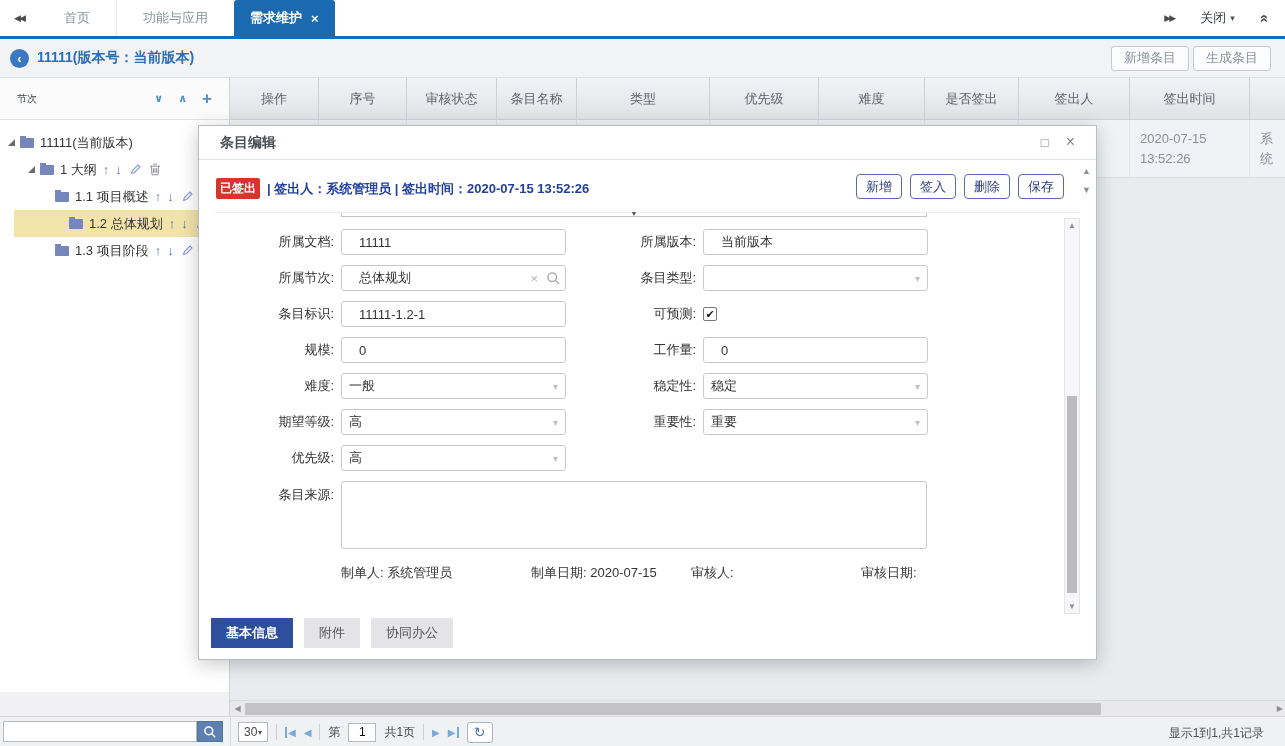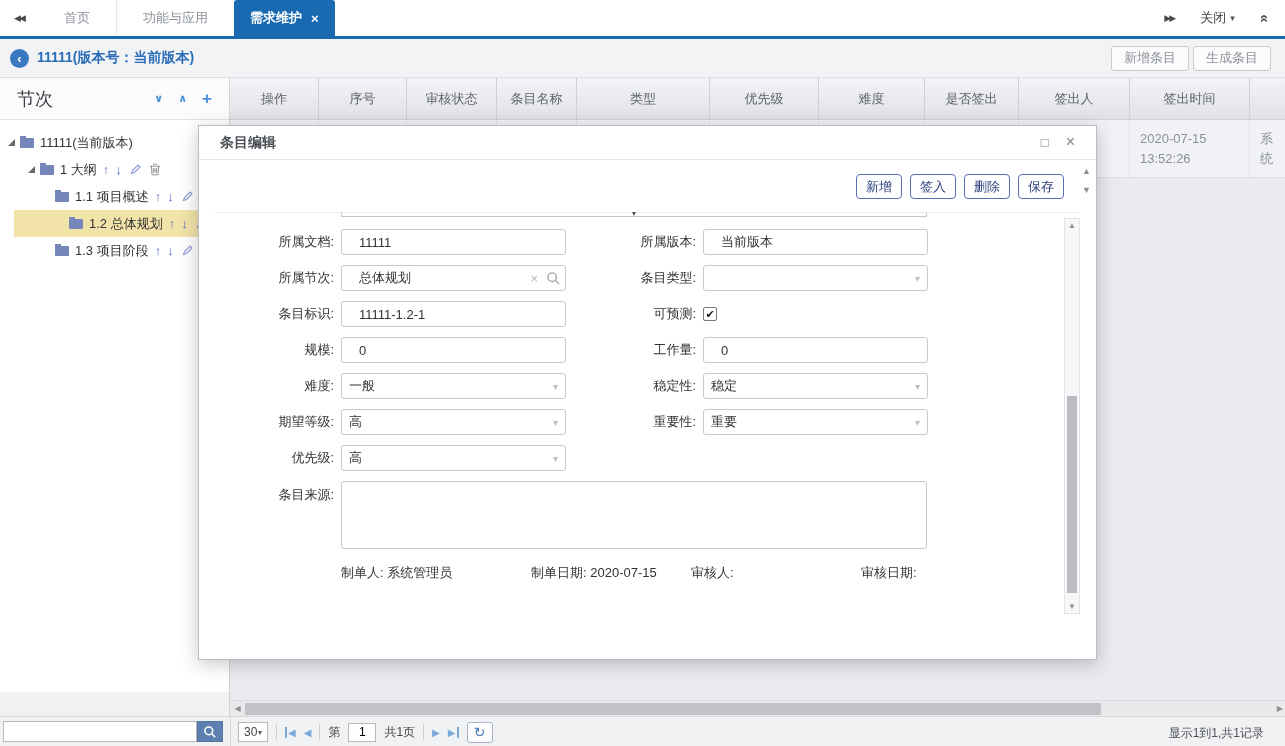--- a/index.html
+++ b/index.html
@@ -22,21 +22,21 @@
   
   .toolbar{position:absolute;top:39px;left:0;right:0;height:39px;background:#f2f3f5;border-bottom:1px solid #dfe0e3;display:flex;align-items:center;padding:0 10px;}
   .back-circle{width:19px;height:19px;border-radius:50%;background:#3b78c2;color:#fff;display:flex;align-items:center;justify-content:center;font-size:13px;font-weight:bold;cursor:pointer;flex:0 0 auto;}
   .page-title{color:#2a6db8;font-weight:bold;font-size:14px;margin-left:8px;}
   .toolbar-buttons{margin-left:auto;display:flex;gap:4px;padding-right:4px;}
   .tb-btn{height:25px;padding:0 12px;background:#fcfcfd;border:1px solid #c7cad1;border-radius:3px;color:#8c919b;font-size:13px;cursor:pointer;}
 
   
   .sidebar{position:absolute;top:78px;left:0;width:230px;bottom:0;background:#f1f1f4;border-right:1px solid #d2d3d7;}
   .side-header{height:42px;background:#fbfbfc;border-bottom:1px solid #e2e3e6;display:flex;align-items:center;padding:0 17px;}
-  .side-title{font-size:18px;color:#3a3f45;}
+  .side-title{font-size:10px;color:#3a3f45;}
   .hicons{margin-left:auto;display:flex;align-items:center;gap:15px;color:#4a90d9;}
   .hicons .chev{font-size:11px;font-weight:bold;cursor:pointer;}
   .hicons .plus{font-size:17px;font-weight:bold;cursor:pointer;line-height:1;}
   .tree{position:absolute;top:42px;left:0;right:0;height:572px;background:#fff;padding-top:9px;overflow:hidden;}
   .tree-row{height:27px;display:flex;align-items:center;font-size:13px;color:#333;white-space:nowrap;cursor:pointer;}
   .tree-row.selected{background:#f2e3a9;margin-left:14px;}
   .expander{width:0;height:0;border-left:7px solid transparent;border-bottom:7px solid #6a6a6e;margin-right:5px;flex:0 0 auto;}
   .folder{width:14px;height:10px;background:#7486ba;border-radius:1px;position:relative;margin-right:6px;flex:0 0 auto;}
   .folder::before{content:"";position:absolute;top:-2px;left:0;width:6px;height:2px;background:#7486ba;}
   .t-ico{color:#5666c4;font-size:13px;font-weight:bold;margin-left:6px;cursor:pointer;}
@@ -290,20 +290,24 @@
 
 <div class="modal">
   <div class="m-title">
     <span>条目编辑</span>
     <span class="m-icons">
       <span>□</span>
       <span style="font-size:16px;line-height:13px;">×</span>
     </span>
   </div>
 
+  <div class="m-status">
+    <span class="badge">已签出</span>
+    <span class="status-text">| 签出人：系统管理员 | 签出时间：2020-07-15 13:52:26</span>
+  </div>
 
   <div class="m-actions">
     <button class="m-btn">新增</button>
     <button class="m-btn">签入</button>
     <button class="m-btn">删除</button>
     <button class="m-btn">保存</button>
   </div>
 
   <div class="m-scroll">
     <span>▲</span>
@@ -399,13 +403,18 @@
       <span>审核日期:</span>
     </div>
 
     <div class="f-scroll">
       <span class="up">▲</span>
       <div class="f-thumb"></div>
       <span class="dn">▼</span>
     </div>
   </div>
 
+  <div class="m-tabs">
+    <div class="m-tab active">基本信息</div>
+    <div class="m-tab">附件</div>
+    <div class="m-tab">协同办公</div>
+  </div>
 </div>
 
 </body></html>

